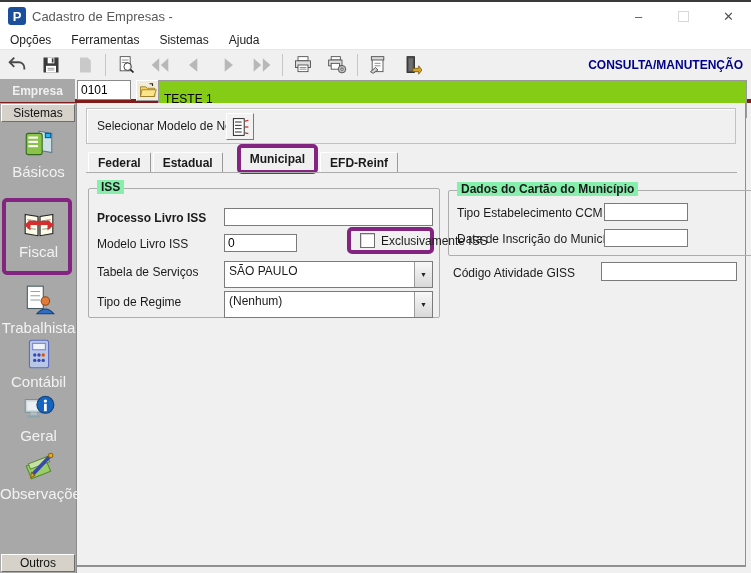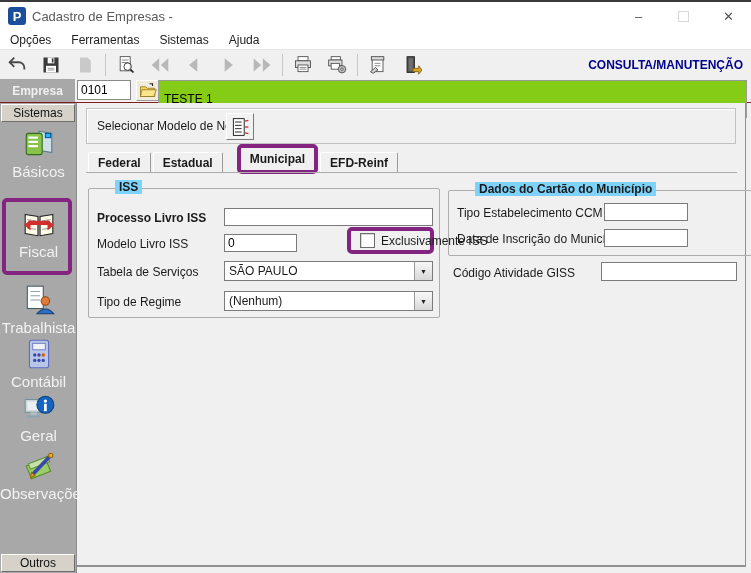--- a/index.html
+++ b/index.html
@@ -22,21 +22,21 @@
     display:flex;align-items:center;border-bottom:1px solid #e6e6e6;}
   .menu-item{padding:0 10px;color:#222;}
   
   .toolbar{position:absolute;left:0;top:48px;width:100%;height:29px;background:#f0f0f0;
     display:flex;align-items:center;border-bottom:1px solid #d6d6d6;}
   .tb-btn{width:34px;height:25px;display:flex;align-items:center;justify-content:center;}
   .tb-sep{width:1px;height:22px;background:#c6c6c6;margin:0 3px;}
   .mode-label{margin-left:auto;margin-right:8px;font-weight:bold;color:#00008b;font-size:12px;}
   
   .empresa-row{position:absolute;left:0;top:77px;width:100%;height:24px;background:#f0f0f0;
-    border-bottom:1px solid #7f1d1d;box-sizing:border-box;}
+    border-bottom:4px solid #7f1d1d;box-sizing:border-box;}
   .empresa-label{position:absolute;left:0;top:0;width:75px;height:23px;background:#a8a8a8;
     color:#f0f0f0;font-weight:bold;display:flex;align-items:center;justify-content:center;}
   .empresa-code{position:absolute;left:77px;top:1px;width:54px;height:20px;border:1px solid #8a8a8a;
     background:#fff;font:12px "Liberation Sans",sans-serif;padding:0 3px;box-sizing:border-box;}
   .folder-btn{position:absolute;left:136px;top:1px;width:24px;height:21px;background:#f1ecd9;
     border:1px solid #9b9b9b;border-top-color:#fff;border-left-color:#fff;
     display:flex;align-items:center;justify-content:center;padding:0;}
   .empresa-name{position:absolute;left:158px;top:1px;width:589px;height:38px;border:1px solid #9a9a9a;
     background:#84cc16;font:12px "Liberation Sans",sans-serif;padding:0 5px;box-sizing:border-box;}
   
@@ -61,25 +61,25 @@
   .tabs{position:absolute;left:11px;top:46px;height:24px;display:flex;align-items:flex-end;}
   .tab{height:20px;padding:0 9px;display:flex;align-items:center;font-weight:bold;
     background:#f0f0f0;border:1px solid #9a9a9a;border-bottom:none;
     border-top-color:#fff;border-left-color:#fff;margin-right:2px;
     border-radius:2px 2px 0 0;}
   .tab-annotation{border:4px solid #822480;border-radius:5px;margin:0 2px 0 12px;position:relative;top:1px;}
   .tab-annotation .tab{height:22px;margin:0;border:none;background:#f0f0f0;font-weight:bold;}
   .tab-page{position:absolute;left:9px;top:69px;width:651px;height:388px;border-top:1px solid #adadad;}
   
   .groupbox{position:absolute;border:1px solid #adadad;border-radius:2px;box-sizing:border-box;}
-  .groupbox .legend{position:absolute;top:-9px;left:26px;background:#7dd3fc;padding:0 4px;font-weight:bold;}
+  .groupbox .legend{position:absolute;top:-9px;left:8px;background:#86efac;padding:0 4px;font-weight:bold;}
   .field-label{position:absolute;white-space:nowrap;}
   .txt{position:absolute;border:1px solid #7b7b7b;background:#fff;
     font:12px "Liberation Sans",sans-serif;padding:0 3px;box-sizing:border-box;height:18px;}
-  .combo{position:absolute;height:20px;border:1px solid #7b7b7b;background:#fff;box-sizing:border-box;}
+  .combo{position:absolute;height:27px;border:1px solid #7b7b7b;background:#fff;box-sizing:border-box;}
   .combo .val{position:absolute;left:4px;top:2px;white-space:nowrap;}
   .combo .drop{position:absolute;right:0;top:0;width:17px;height:100%;
     background:linear-gradient(#f8f8f8,#d8d8d8);border-left:1px solid #9a9a9a;
     display:flex;align-items:center;justify-content:center;font-size:7px;color:#222;}
   .chk-annotation{position:absolute;border:4px solid #822480;border-radius:5px;
     display:flex;align-items:center;box-sizing:border-box;padding-left:9px;}
   .checkbox{width:13px;height:13px;background:#fff;border:1px solid #6e6e6e;
     box-shadow:inset 1px 1px 0 #d9d9d9;margin-right:6px;flex:0 0 auto;}
 </style>
 </head>

